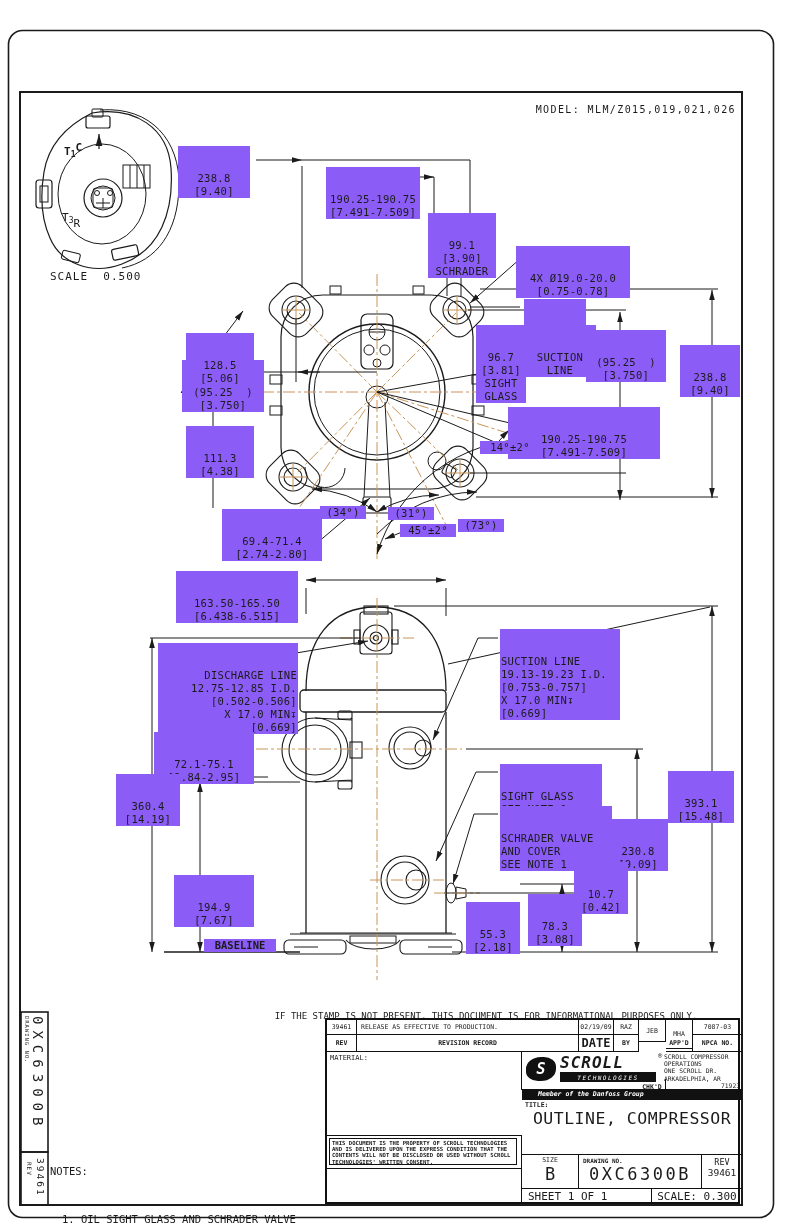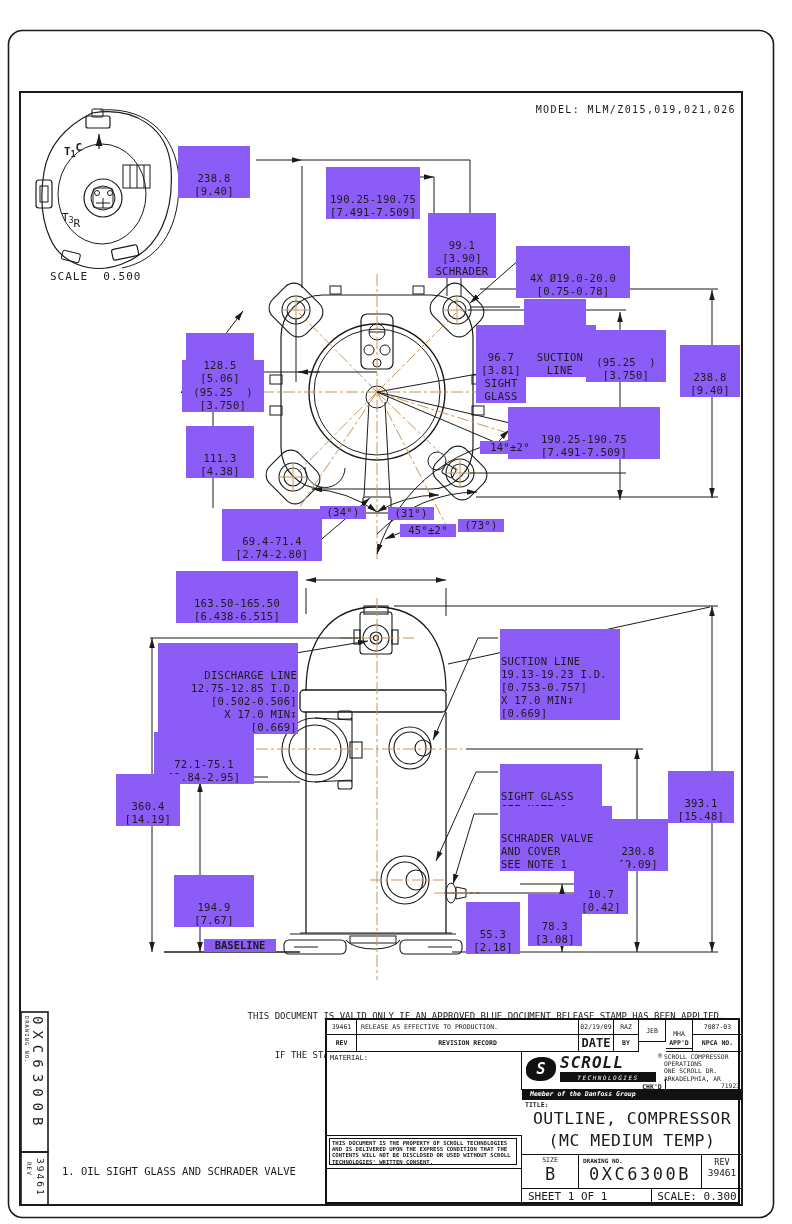--- a/index.html
+++ b/index.html
@@ -330,25 +330,25 @@
   <div>194.9</div><div>[7.67]</div></div>
 <div class="dim" style="left:574px; top:862px; width:52px;">
   <div>10.7</div><div>[0.42]</div></div>
 <div class="dim" style="left:528px; top:894px; width:52px;">
   <div>78.3</div><div>[3.08]</div></div>
 <div class="dim" style="left:466px; top:902px; width:52px;">
   <div>55.3</div><div>[2.18]</div></div>
 <div class="dim" style="left:204px; top:939px; width:70px; font-weight:bold; letter-spacing:0;">BASELINE</div>
 
 <div id="disclaimer">
-  <div>THIS DOCUMENT IS VALID ONLY IF AN APPROVED BLUE DOCUMENT RELEASE STAMP HAS BEEN APPLIED.</div>
   <div>IF THE STAMP IS NOT PRESENT, THIS DOCUMENT IS FOR INFORMATIONAL PURPOSES ONLY.</div>
 </div>
 
 <div id="notes">
+  <div>NOTES:</div>
   <div style="padding-left:12px;">1. OIL SIGHT GLASS AND SCHRADER VALVE</div>
   
 </div>
 
 <div class="rot" style="left:30px; top:1016px; font-size:5.5px; letter-spacing:1px; line-height:7px;">DRAWING NO.</div>
 <div class="rot" style="left:46px; top:1016px; font-size:14px; letter-spacing:6px; line-height:16px;">0XC6300B</div>
 <div class="rot" style="left:33px; top:1162px; font-size:6px; letter-spacing:1px; line-height:8px;">REV</div>
 <div class="rot" style="left:46px; top:1158px; font-size:9.5px; letter-spacing:2px; line-height:11px;">39461</div>
 
 <div class="abs" style="left:325px; top:1018px; width:415px; height:186px; border:2px solid #111; box-sizing:border-box; background:#fff;">
@@ -380,39 +380,38 @@
       <span style="color:#fff; font-style:italic; font-size:6px; letter-spacing:1.5px;">TECHNOLOGIES</span>
     </div>
     <div class="abs" style="left:136px; top:0; font-size:7px;">®</div>
     <div class="abs" style="left:142px; top:1px; width:76px; font-size:6.3px; line-height:7.2px;">
       <div>SCROLL COMPRESSOR</div>
       <div>OPERATIONS</div>
       <div>ONE SCROLL DR.</div>
       <div>ARKADELPHIA, AR</div>
       <div style="text-align:right;">71923</div>
     </div>
-    <div class="abs" style="left:0; top:37px; width:240px; height:10px; background:#111; color:#fff; font-style:italic; font-size:6.5px; font-weight:bold; line-height:10px; padding-left:8px; box-sizing:border-box;">Member of the Danfoss Group</div>
+    <div class="abs" style="left:0; top:37px; width:240px; height:10px; background:#111; color:#fff; font-style:italic; font-size:6.5px; font-weight:bold; line-height:10px; padding-left:16px; box-sizing:border-box;">Member of the Danfoss Group</div>
   </div>
 
 
   <div class="tc" style="left:0; top:115px; width:195px; height:33px; border-top-width:1px; border-right-width:1.5px;">
     <div class="abs" style="left:2px; top:2px; width:188px; height:27px; border:1px solid #111; box-sizing:border-box; font-size:5.6px; line-height:6.2px; font-weight:bold; padding:1px 2px;">
       <div>THIS DOCUMENT IS THE PROPERTY OF SCROLL TECHNOLOGIES</div>
       <div>AND IS DELIVERED UPON THE EXPRESS CONDITION THAT THE</div>
       <div>CONTENTS WILL NOT BE DISCLOSED OR USED WITHOUT SCROLL</div>
       <div>TECHNOLOGIES' WRITTEN CONSENT.</div>
     </div>
   </div>
 
   <div class="tc" style="left:0; top:148px; width:195px; height:36px; border-top-width:1px; border-right-width:1.5px;"></div>
 
   <div class="tc" style="left:195px; top:79px; width:220px; height:55px; border-top-width:1.5px;">
     <div class="abs" style="left:3px; top:1px; font-size:6.5px; font-weight:bold;">TITLE:</div>
     <div class="abs" style="left:0; top:9px; width:220px; text-align:center; font-size:16.5px; letter-spacing:.5px; white-space:pre;">OUTLINE, COMPRESSOR</div>
-    <div class="abs" style="left:0; top:31px; width:220px; text-align:center; font-size:16.5px; letter-spacing:.5px; white-space:pre;">(MC MEDIUM TEMP)</div>
   </div>
 
   <div class="tc" style="left:195px; top:134px; width:57px; height:34px; border-top-width:1px; border-right-width:1px;">
     <div style="font-size:6.5px; text-align:center; padding-top:1px;">SIZE</div>
     <div style="font-size:17px; text-align:center;">B</div>
   </div>
   <div class="tc" style="left:252px; top:134px; width:123px; height:34px; border-top-width:1px; border-right-width:1px;">
     <div style="font-size:6px; font-weight:bold; padding:2px 0 0 4px;">DRAWING NO.</div>
     <div style="font-size:17px; text-align:center; letter-spacing:2.5px;">0XC6300B</div>
   </div>

